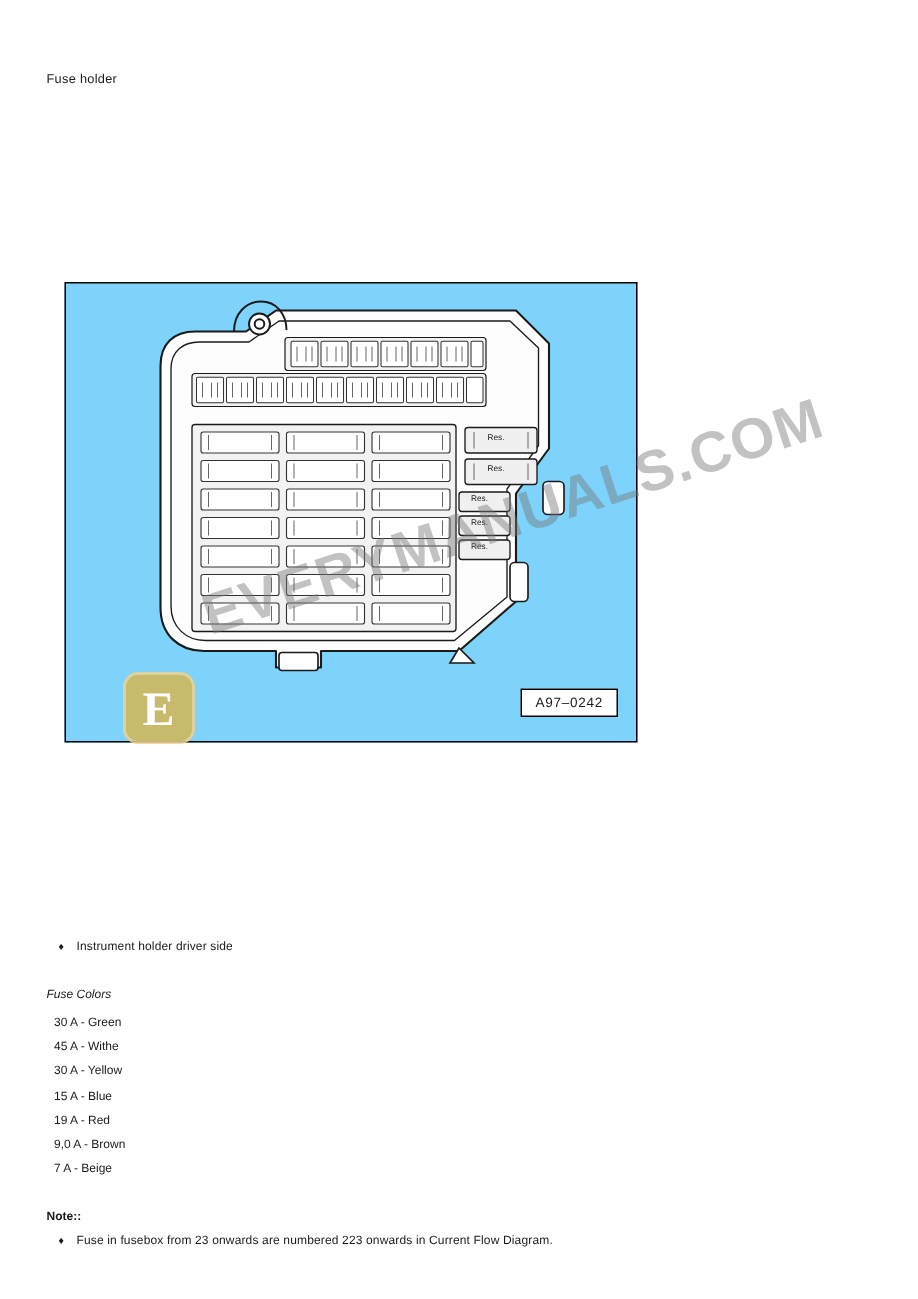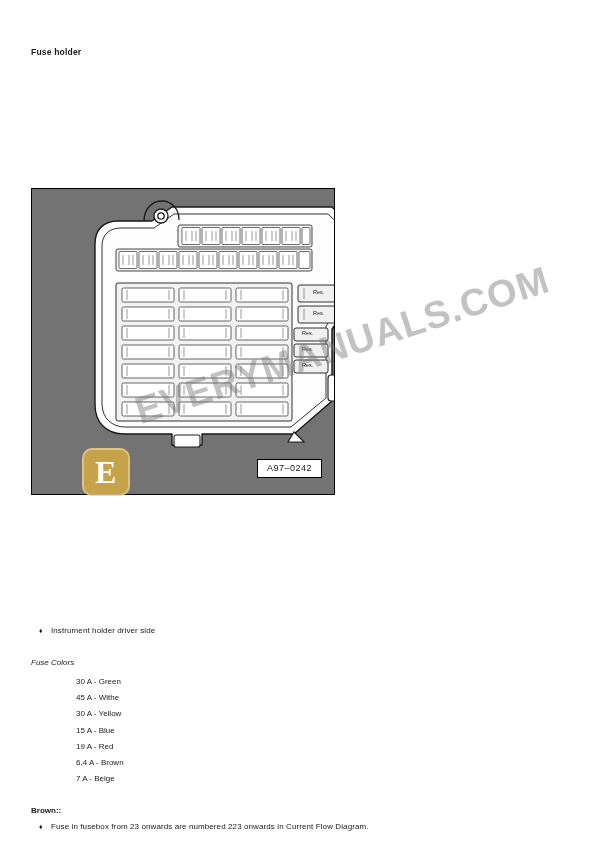--- a/index.html
+++ b/index.html
@@ -20,34 +20,34 @@
     inset: 0;
     background: #fff;
   }
 
   
   .doc-title {
     position: absolute;
     left: 31px;
     top: 47px;
     font-size: 8.5px;
-    font-weight: bold;
+    font-weight: normal;
     letter-spacing: 0.2px;
   }
 
   
   .figure {
     position: absolute;
-    left: 31px;
+    left: 43px;
     top: 188px;
-    width: 304px;
+    width: 382px;
     height: 307px;
     border: 1.4px solid #000;
     box-sizing: border-box;
-    background: #737373;
+    background: #7dd3fc;
     overflow: hidden;
   }
   .fig-svg { position: absolute; left: 0; top: 0; }
 
   .fig-code {
     position: absolute;
     right: 12px;
     bottom: 16px;
     border: 1.2px solid #000;
     padding: 3px 9px 4px 9px;
@@ -122,21 +122,21 @@
     font-size: 8px;
     font-style: italic;
   }
   .colors-list {
     position: absolute;
     left: 36px;
     top: 674px;
     font-size: 8px;
     line-height: 16.2px;
   }
-  .colors-list div { white-space: nowrap; margin-left: 40px; }
+  .colors-list div { white-space: nowrap; }
 
   .note-title {
     position: absolute;
     left: 31px;
     top: 806px;
     font-size: 8px;
     font-weight: bold;
   }
   .note-line { left: 39px; top: 822px; }
 </style>
@@ -318,22 +318,22 @@
     <span class="dia">♦</span><span>Instrument holder driver side</span>
   </div>
 
   <div class="colors-title">Fuse Colors</div>
   <div class="colors-list">
     <div>30 A - Green</div>
     <div>45 A - Withe</div>
     <div>30 A - Yellow</div>
     <div>15 A - Blue</div>
     <div>19 A - Red</div>
-    <div>6,4 A - Brown</div>
+    <div>9,0 A - Brown</div>
     <div>7 A - Beige</div>
   </div>
 
-  <div class="note-title">Brown::</div>
+  <div class="note-title">Note::</div>
   <div class="bullet-line note-line">
     <span class="dia">♦</span><span>Fuse in fusebox from 23 onwards are numbered 223 onwards in Current Flow Diagram.</span>
   </div>
 
 </div>
 
 </body></html>

